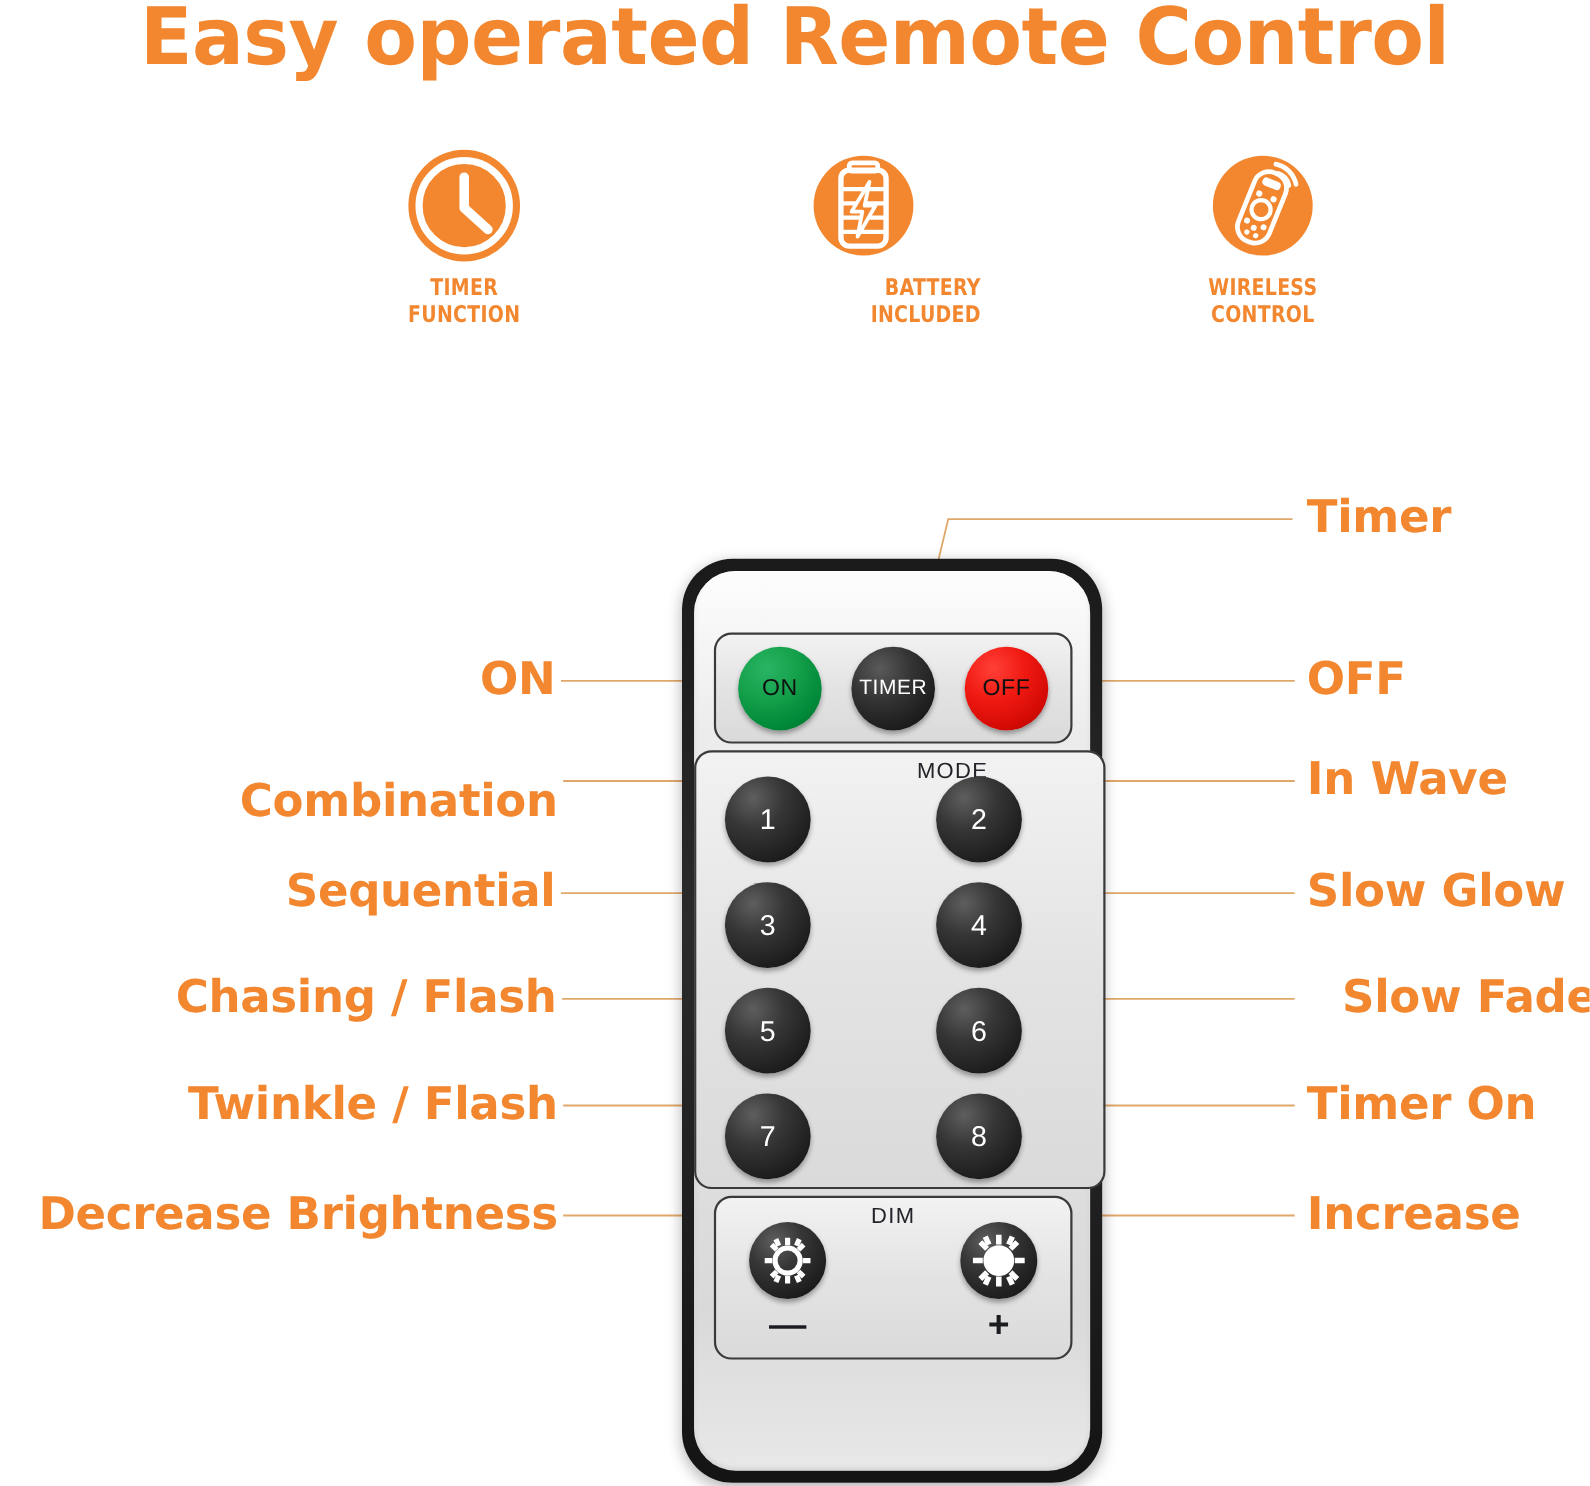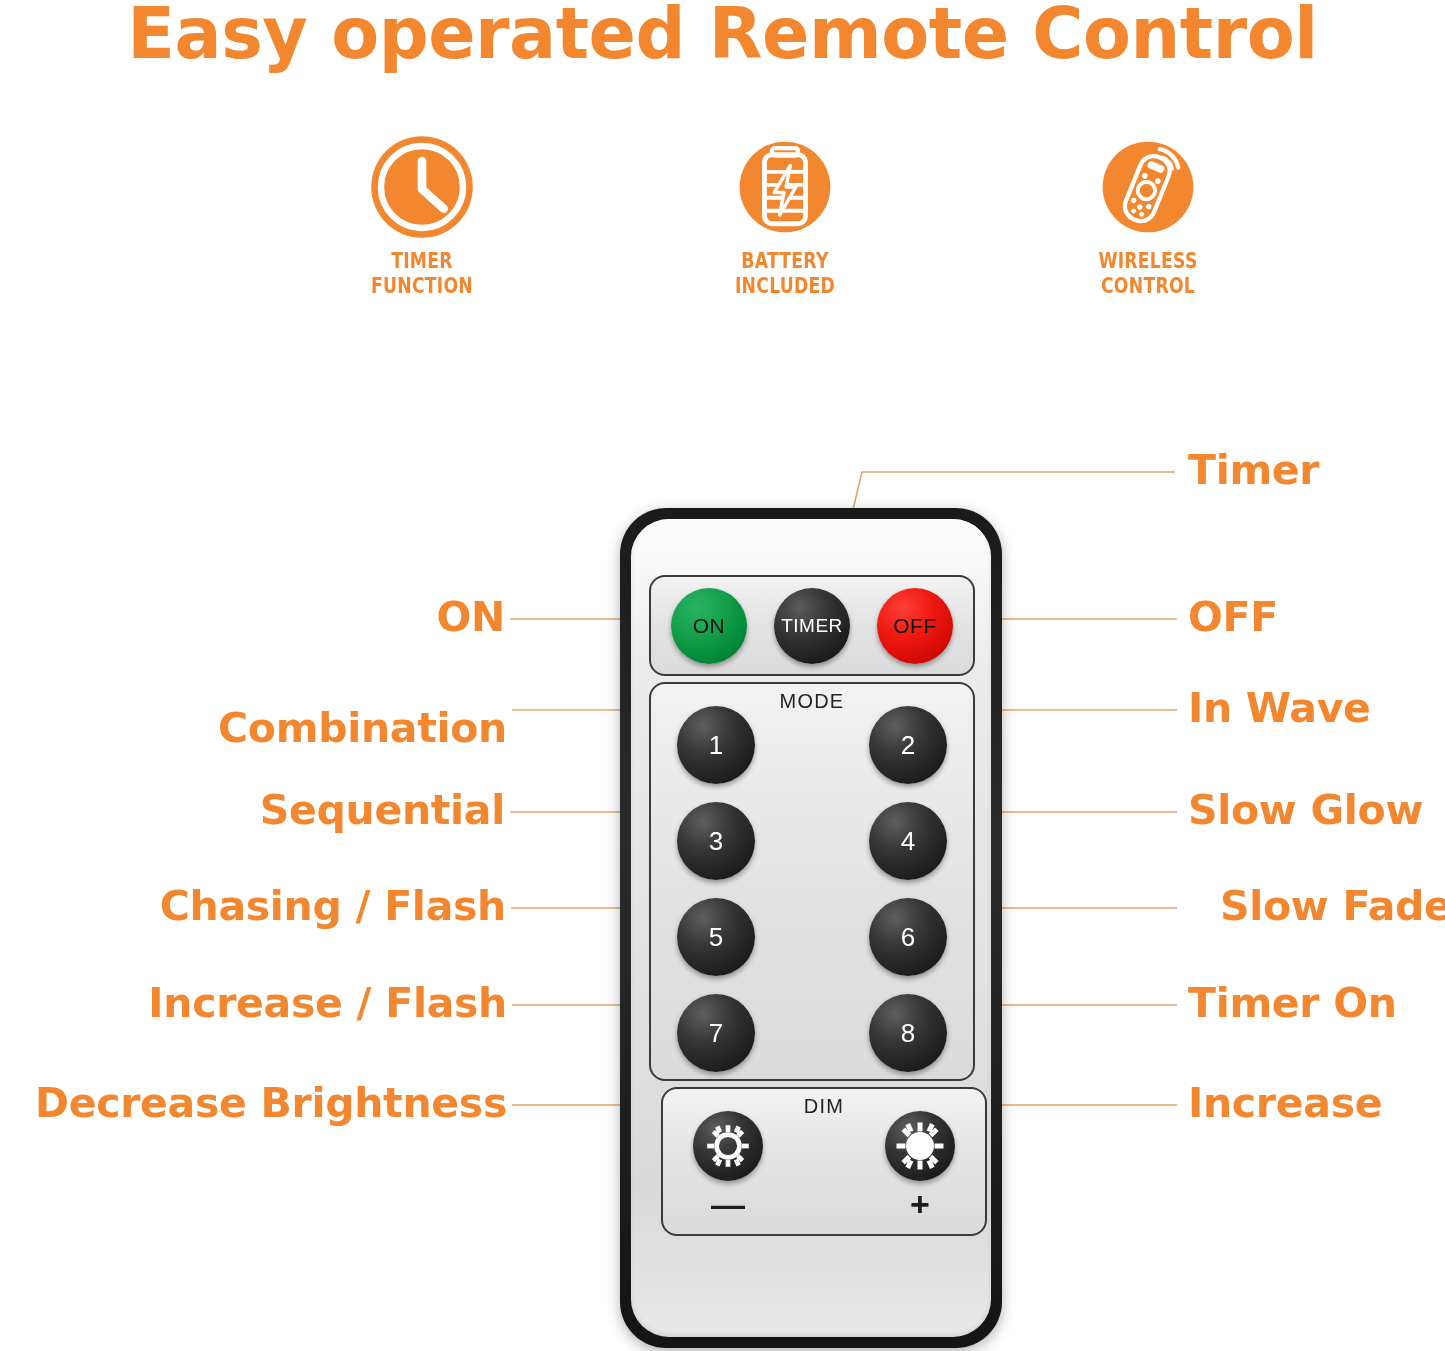--- a/index.html
+++ b/index.html
@@ -85,22 +85,22 @@
     box-shadow: inset 0 1px 2px rgba(255,255,255,0.95),
                 inset 0 -2px 5px rgba(0,0,0,0.10);
   }
   .panel {
     position: absolute;
     border: 2px solid #3a3a3a;
     border-radius: 16px;
     background: linear-gradient(180deg,#f2f2f3 0%,#e3e3e4 50%,#dadadb 100%);
   }
   #panel-power { left: 18px; top: 56px;  width: 322px; height: 97px; }
-  #panel-mode  { left: 18px; top: 163px; width: 322px; height: 395px; }
-  #panel-dim   { left: 18px; top: 568px; width: 322px; height: 145px; margin-left: 12px; }
+  #panel-mode  { left: 0; top: 163px; width: 322px; height: 395px; padding-left: 48px; }
+  #panel-dim   { left: 18px; top: 568px; width: 322px; height: 145px; }
 
   .panel-title {
     position: absolute;
     width: 100%;
     text-align: center;
     top: 6px;
     font-family: "Liberation Sans", sans-serif;
     font-size: 20px;
     color: #23242a;
     letter-spacing: 1.2px;
@@ -187,21 +187,21 @@
   <div class="feature-item" style="left:292px; top:0;">
     <svg class="feature-icon" viewBox="0 0 100 100">
       <circle cx="50" cy="50" r="47" fill="#F2872F"></circle>
       <circle cx="50" cy="50" r="38" fill="none" stroke="#ffffff" stroke-width="6"></circle>
       <path d="M50 26 L50 52 L70 70" fill="none" stroke="#ffffff" stroke-width="8" stroke-linecap="round" stroke-linejoin="round"></path>
     </svg>
     <div class="feature-label">TIMER
 FUNCTION</div>
   </div>
 
-  <div class="feature-item" style="left:655px; top:0;">
+  <div class="feature-item" style="left:655px; top:0;text-align:right;">
     <svg class="feature-icon" viewBox="0 0 100 100">
       <circle cx="50" cy="50" r="42" fill="#F2872F"></circle>
       <rect x="38" y="14" width="24" height="7" rx="2.5" fill="none" stroke="#ffffff" stroke-width="4"></rect>
       <rect x="31" y="20" width="38" height="64" rx="7" fill="none" stroke="#ffffff" stroke-width="4.5"></rect>
       <line x1="31" y1="36" x2="69" y2="36" stroke="#ffffff" stroke-width="3.6"></line>
       <line x1="31" y1="48" x2="69" y2="48" stroke="#ffffff" stroke-width="3.6"></line>
       <line x1="31" y1="60" x2="69" y2="60" stroke="#ffffff" stroke-width="3.6"></line>
       <line x1="31" y1="72" x2="69" y2="72" stroke="#ffffff" stroke-width="3.6"></line>
       <path d="M55 30 L40 55 L49 55 L45 76 L60 50 L51 50 Z" fill="#F2872F" stroke="#ffffff" stroke-width="3.2" stroke-linejoin="round"></path>
     </svg>
@@ -346,21 +346,21 @@
       <div class="dim-sign" id="dim-sign-plus">+</div>
     </div>
 
   </div>
 </div>
 
 <div class="callout callout-left" style="left:180px; top:597px; width:325px;">ON</div>
 <div class="callout callout-left" style="left:180px; top:708px; width:327px;">Combination</div>
 <div class="callout callout-left" style="left:180px; top:790px; width:325px;">Sequential</div>
 <div class="callout callout-left" style="left:100px; top:886px; width:406px;">Chasing / Flash</div>
-<div class="callout callout-left" style="left:100px; top:983px; width:407px;">Increase / Flash</div>
+<div class="callout callout-left" style="left:100px; top:983px; width:407px;">Twinkle / Flash</div>
 <div class="callout callout-left" style="left:10px; top:1083px; width:497px;">Decrease Brightness</div>
 
 <div class="callout callout-right" style="left:1188px; top:450px;">Timer</div>
 <div class="callout callout-right" style="left:1188px; top:597px;">OFF</div>
 <div class="callout callout-right" style="left:1188px; top:688px;">In Wave</div>
 <div class="callout callout-right" style="left:1188px; top:790px;">Slow Glow</div>
 <div class="callout callout-right" style="left:1188px; top:886px;margin-left:32px;">Slow Fade</div>
 <div class="callout callout-right" style="left:1188px; top:983px;">Timer On</div>
 <div class="callout callout-right" style="left:1188px; top:1083px;">Increase</div>
 

